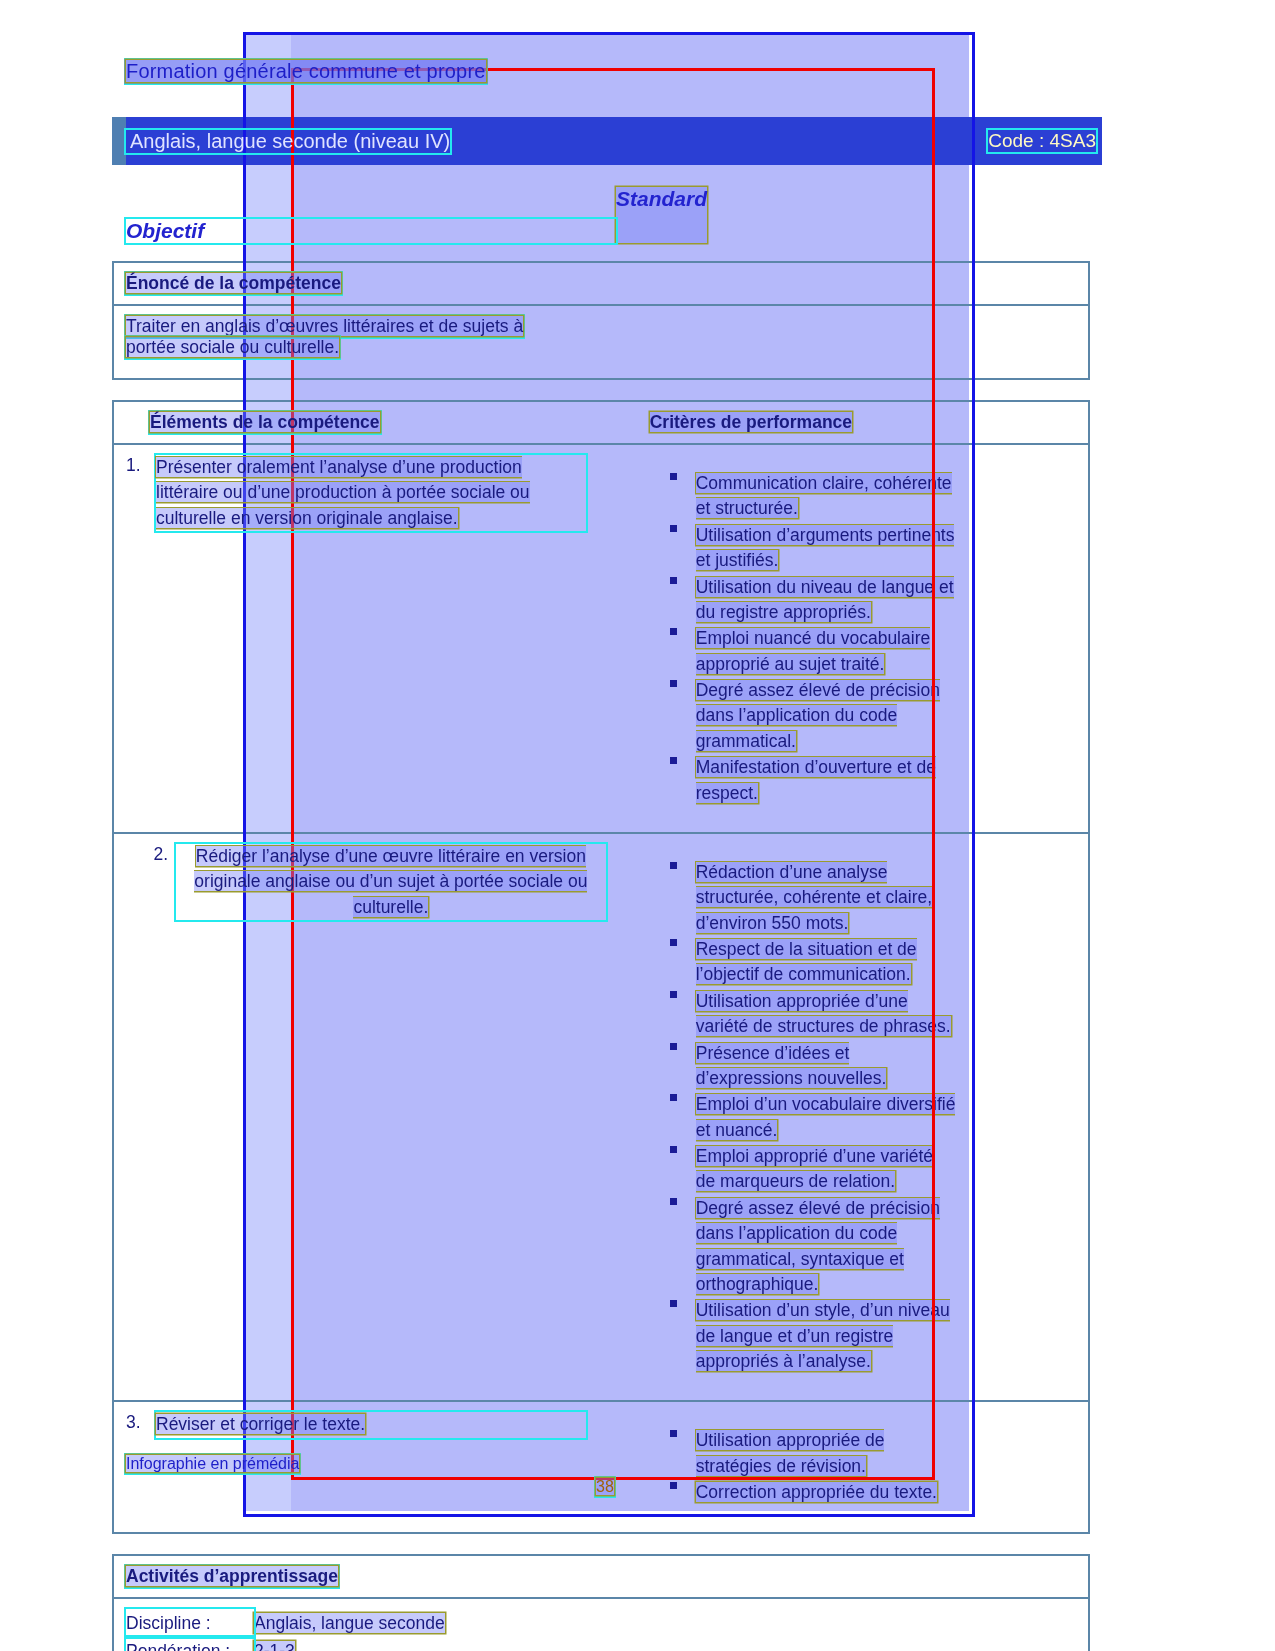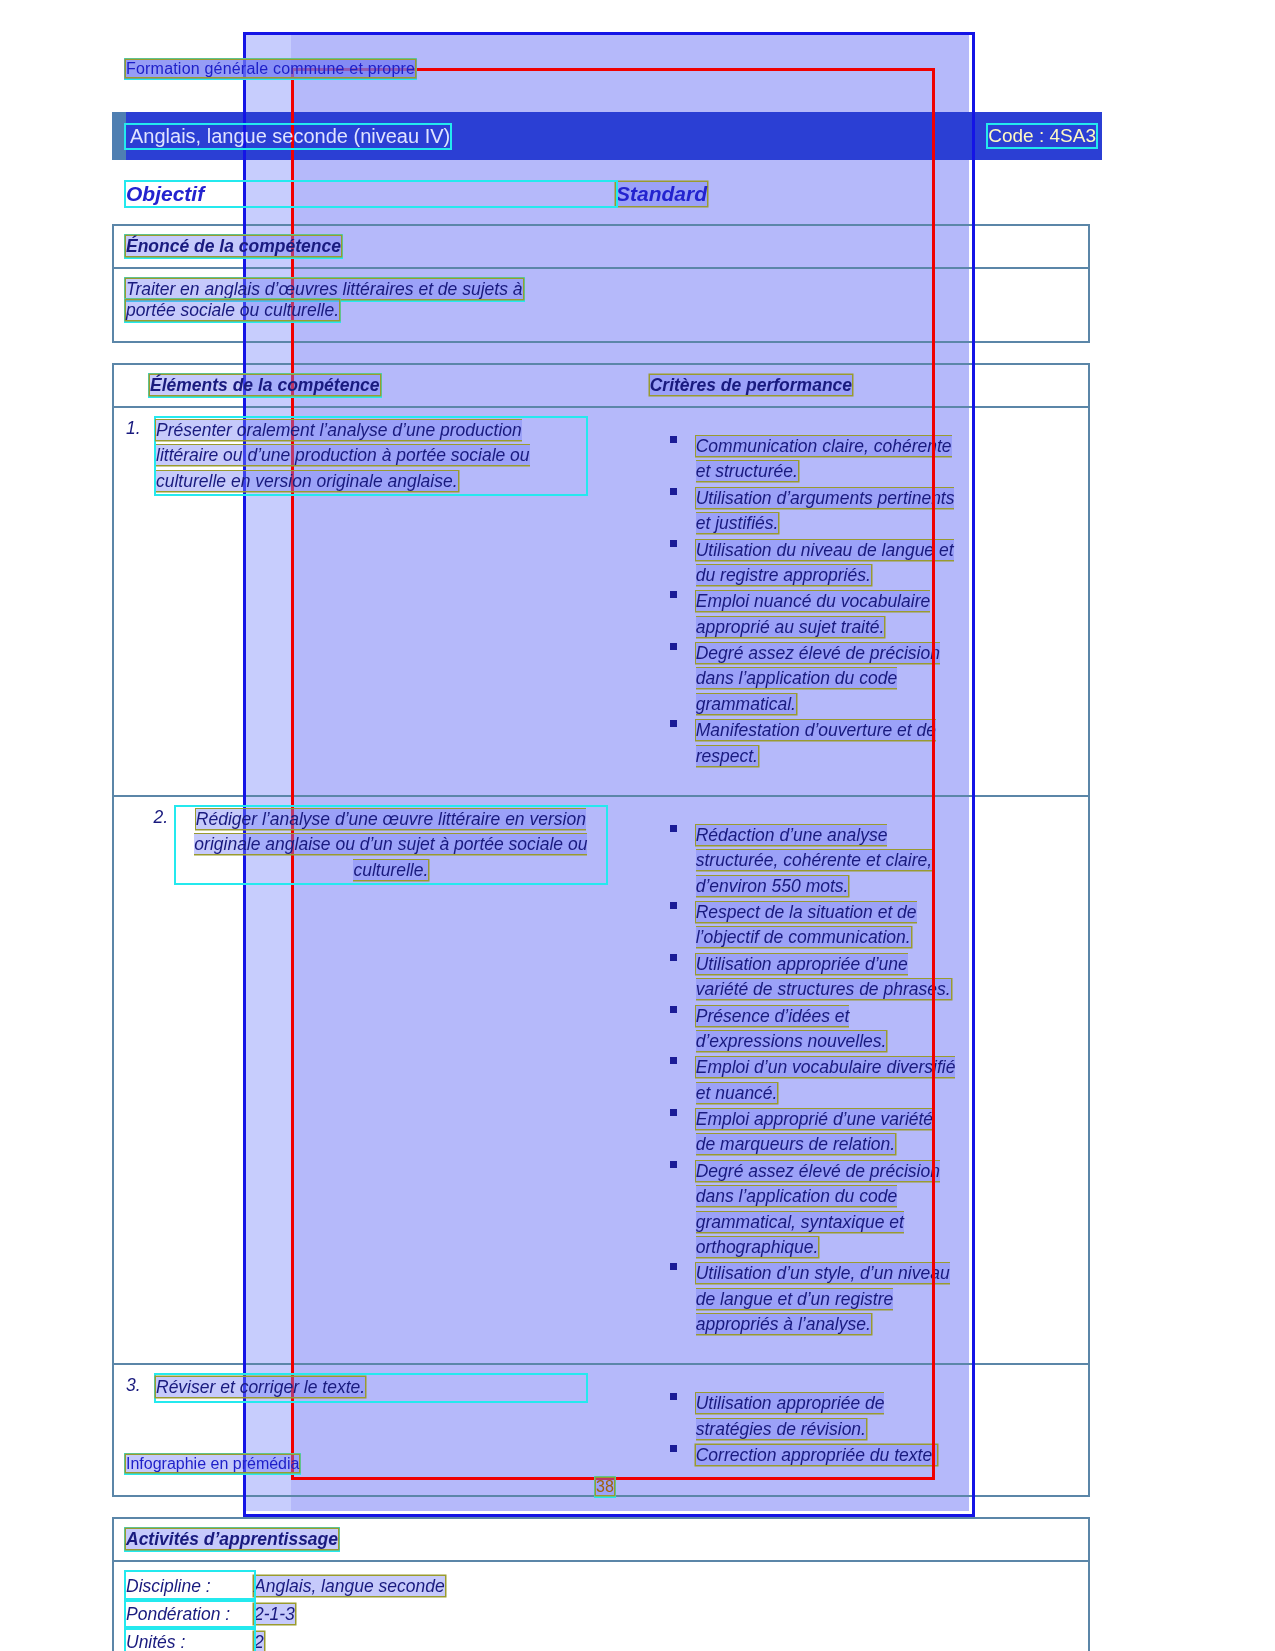--- a/index.html
+++ b/index.html
@@ -11,36 +11,36 @@
   .box-blue{position:absolute;border:3px solid #1414e6;pointer-events:none;}
   .box-red{position:absolute;border:3px solid #f00000;pointer-events:none;}
   .hl{position:relative;display:inline-block;}
   .hl::before{content:"";position:absolute;left:-2px;right:-2px;top:-1px;bottom:-1px;
               background:rgba(105,115,240,0.55);z-index:-1;}
   .lbox{position:relative;display:inline-block;box-shadow:0 0 0 2px #24e9ee;z-index:1;}
   .wbox{box-shadow:0 0 0 1.5px #9a9b2e;background:rgba(118,128,246,0.42);}
 
   
   .doc{position:absolute;left:112px;top:60px;width:990px;}
-  .rubric{font-size:16px;color:#1d1ec8;font-weight:400;letter-spacing:.2px;
+  .rubric{font-size:20px;color:#1d1ec8;font-weight:400;letter-spacing:.2px;
           margin:0 0 34px 14px;}
 
   .course-bar{background:#4f7fb2;height:48px;position:relative;margin-bottom:4px;}
   .course-bar .inner{position:absolute;left:14px;right:0;top:0;height:48px;
                      background:#2b3fd4;display:flex;align-items:center;}
   .course-title{font-size:20px;color:#dfe3ff;padding-left:4px;}
   .course-code{font-size:19px;color:#fef9c3;position:absolute;right:6px;}
 
   .objstd{display:flex;margin:22px 0 18px 14px;font-style:italic;font-weight:bold;
           font-size:21px;color:#2323cf;}
-  .objstd .o{width:490px;}
+  .objstd .o{width:490px;margin-top:32px;}
 
   table.tbl{border-collapse:collapse;width:978px;margin-bottom:20px;}
   table.tbl td{border:2px solid #5b86a8;padding:10px 12px;vertical-align:top;
-               font-size:17.5px;color:#191a7e;font-style:italic;}
+               font-size:17.5px;color:#191a7e;}
   .hdr{font-weight:bold;font-size:18px;color:#10116e;}
   .col-a{width:500px;}
   .col-b{width:370px;}
   .col-c{width:108px;}
   .num{display:inline-block;width:30px;vertical-align:top;}
   .ptxt{display:inline-block;width:430px;vertical-align:top;line-height:1.45;}
   ul.crit{margin:16px;padding:0;list-style:none;}
   ul.crit li{position:relative;padding-left:30px;line-height:1.45;margin-bottom:1px;}
   ul.crit li .bullet{position:absolute;left:4px;top:2px;width:7px;height:7px;
                      background:#1b1c96;}

